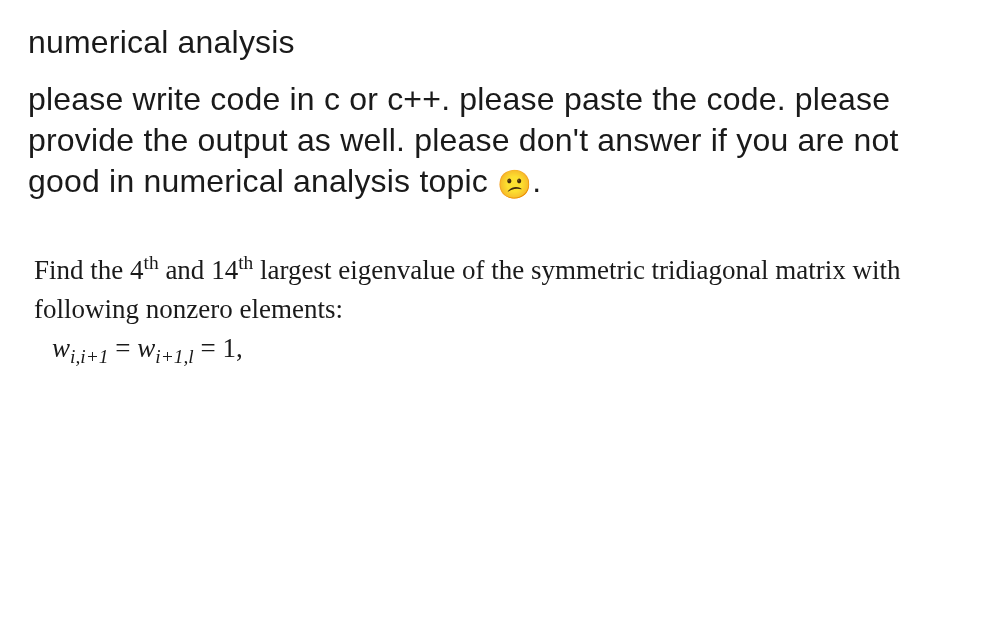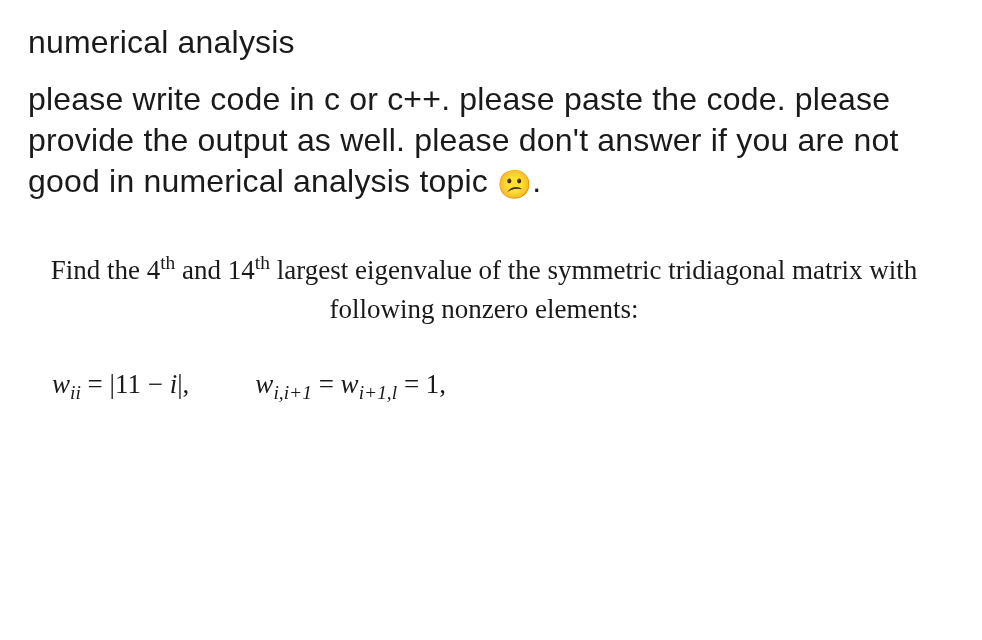--- a/index.html
+++ b/index.html
@@ -33,22 +33,20 @@
     vertical-align: -2px;
   }
   .problem {
     font-family: "Times New Roman", Times, serif;
     font-size: 27px;
     line-height: 1.45;
     padding-left: 6px;
     padding-right: 20px;
   }
   .problem-para {
-    margin-bottom: 36px;
-    text-align: center;
   }
   .sup {
     font-size: 0.72em;
     vertical-align: super;
     line-height: 0;
   }
   .math-row {
     display: flex;
     align-items: center;
     justify-content: flex-start;
@@ -79,20 +77,17 @@
   <span>please write code in c or c++. please paste the code. please provide the output as well. please don't answer if you are not good in numerical analysis topic </span><span class="emoji">😕</span><span>.</span>
 </div>
 
 <div class="problem">
   <div class="problem-para">
     <span>Find the </span><span>4</span><span class="sup">th</span><span> and </span><span>14</span><span class="sup">th</span><span> largest eigenvalue of the symmetric tridiagonal matrix with following nonzero elements:</span>
   </div>
 
   <div class="math-row">
     <span class="math-item">
-      <span>w</span><span class="math-sub">ii</span><span class="upright"> = |11 − </span><span>i</span><span class="upright">|,</span>
-    </span>
-    <span class="math-item">
       <span>w</span><span class="math-sub">i,i+1</span><span class="upright"> = </span><span>w</span><span class="math-sub">i+1,l</span><span class="upright"> = 1,</span>
     </span>
   </div>
 
 </div>
 
 </body></html>

